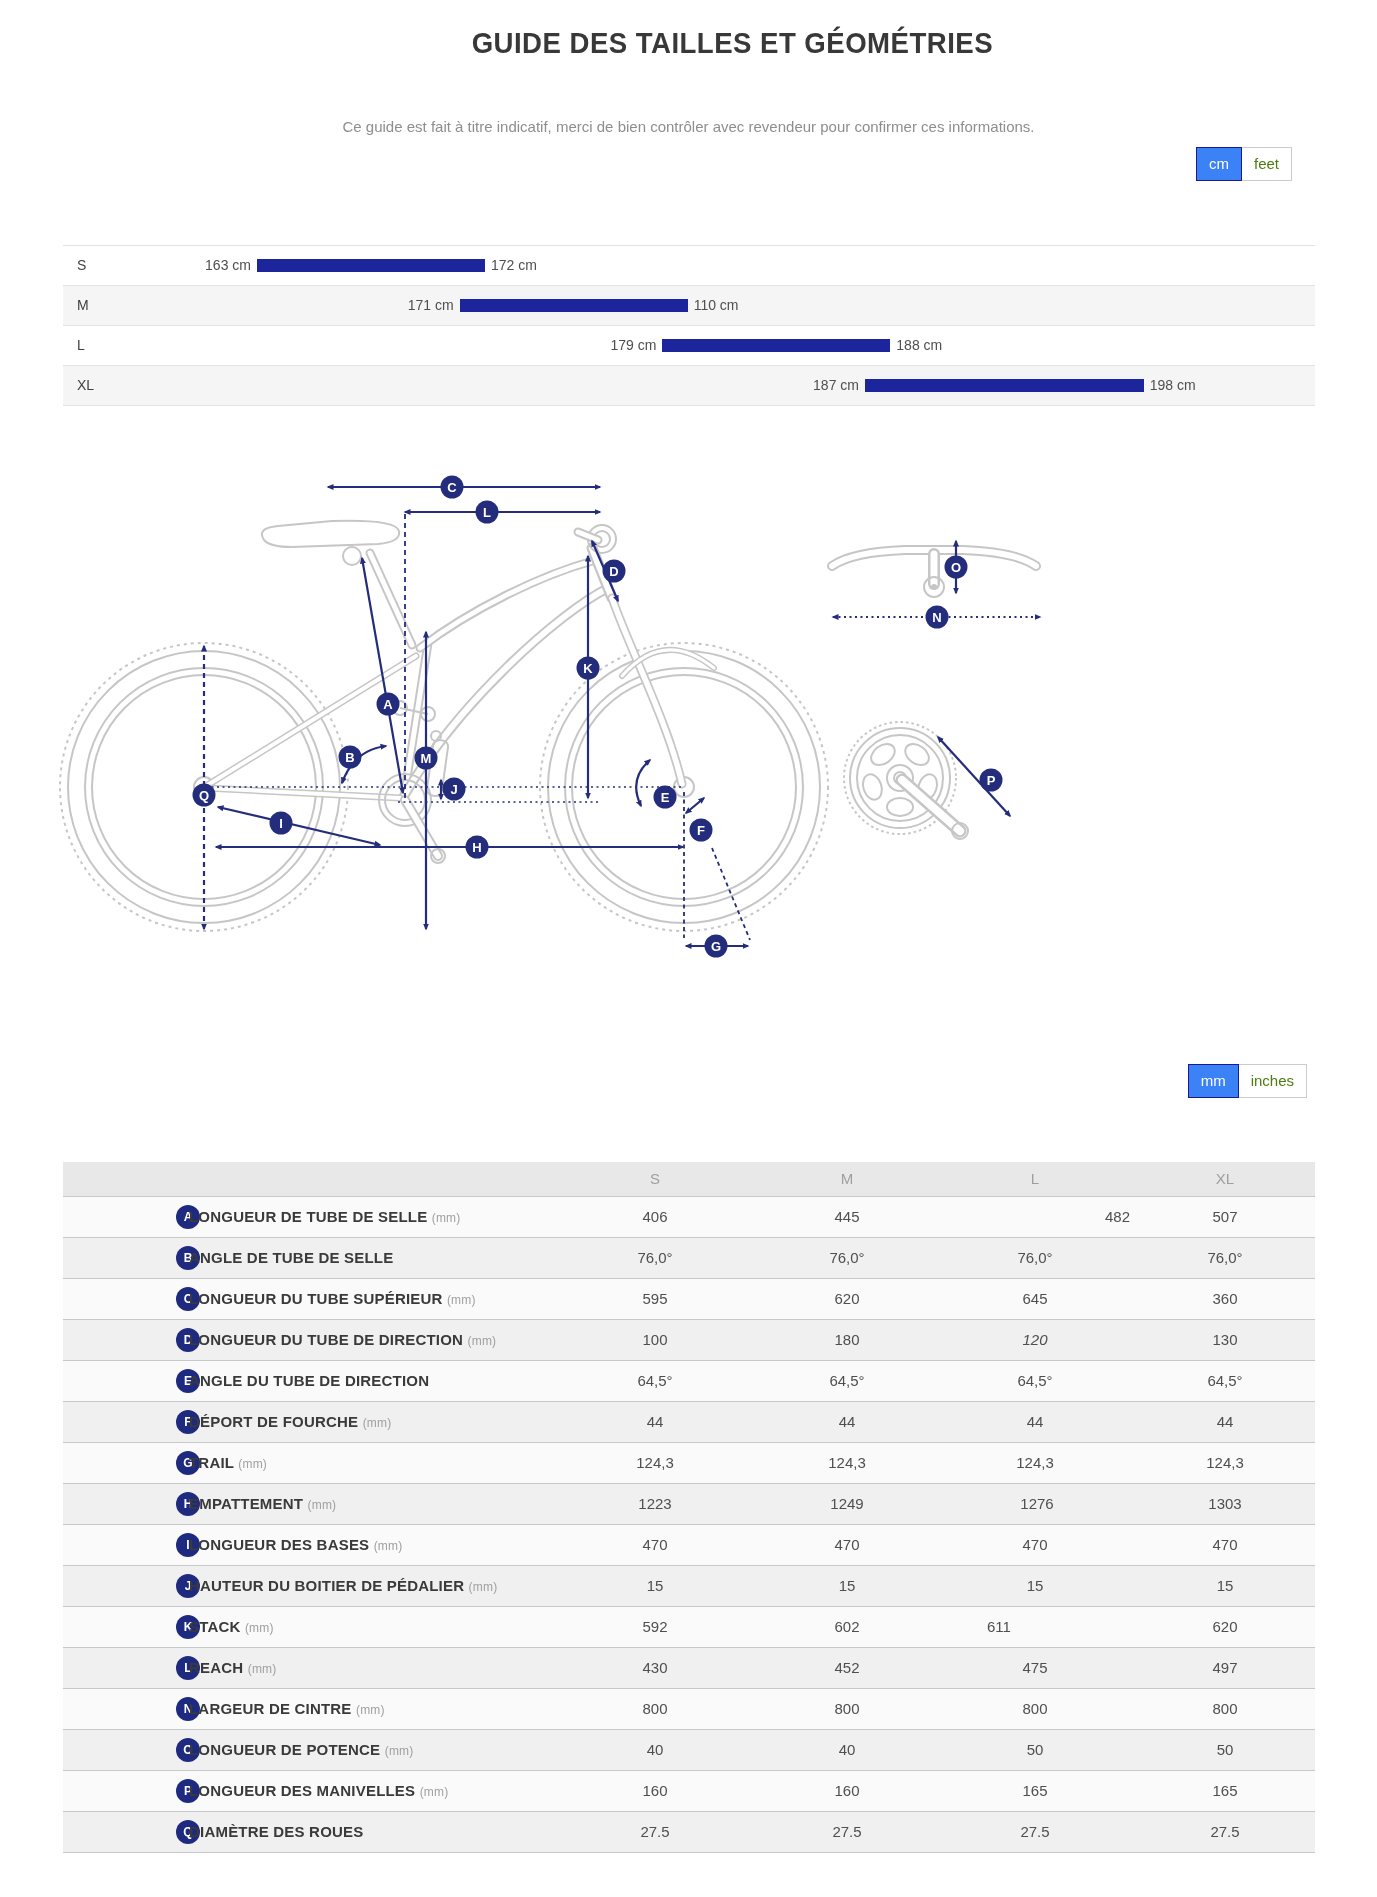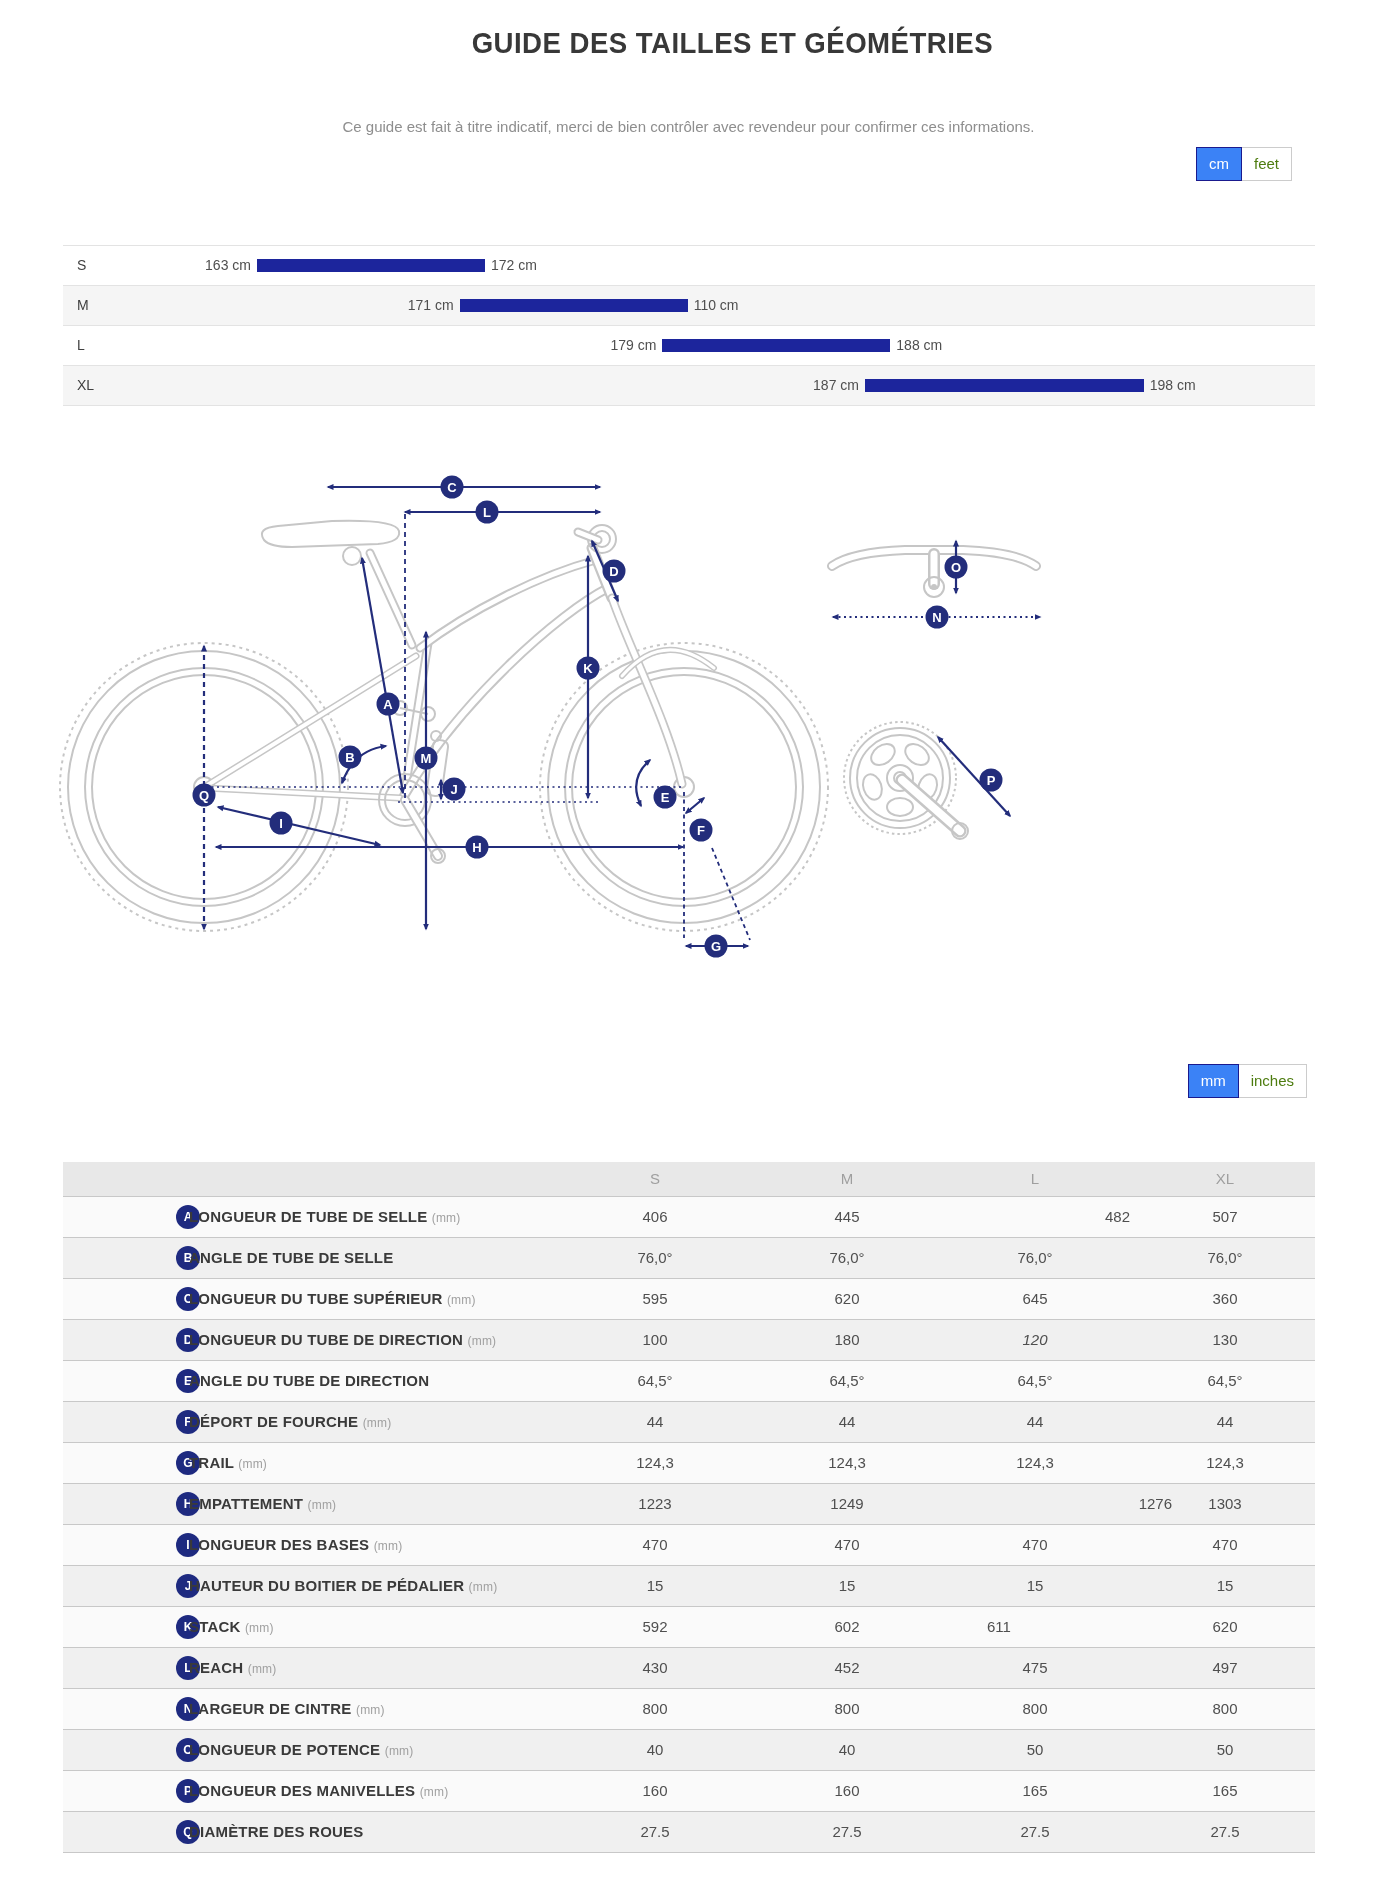--- a/index.html
+++ b/index.html
@@ -350,21 +350,21 @@
           <span class="tval" style="left: 497px;">124,3</span>
           <span class="tval" style="left: 689px;">124,3</span>
           <span class="tval" style="left: 877px;">124,3</span>
           <span class="tval" style="left: 1067px;">124,3</span>
         </div>
         <div class="trow alt">
           <span class="tbadge">H</span>
           <span class="tlabel">EMPATTEMENT <i>(mm)</i></span>
           <span class="tval" style="left: 497px;">1223</span>
           <span class="tval" style="left: 689px;">1249</span>
-          <span class="tval" style="left: 919px; text-align: right;">1276</span>
+          <span class="tval" style="left: 879px;">1276</span>
           <span class="tval" style="left: 1067px;">1303</span>
         </div>
         <div class="trow">
           <span class="tbadge">I</span>
           <span class="tlabel">LONGUEUR DES BASES <i>(mm)</i></span>
           <span class="tval" style="left: 497px;">470</span>
           <span class="tval" style="left: 689px;">470</span>
           <span class="tval" style="left: 877px;">470</span>
           <span class="tval" style="left: 1067px;">470</span>
         </div>

